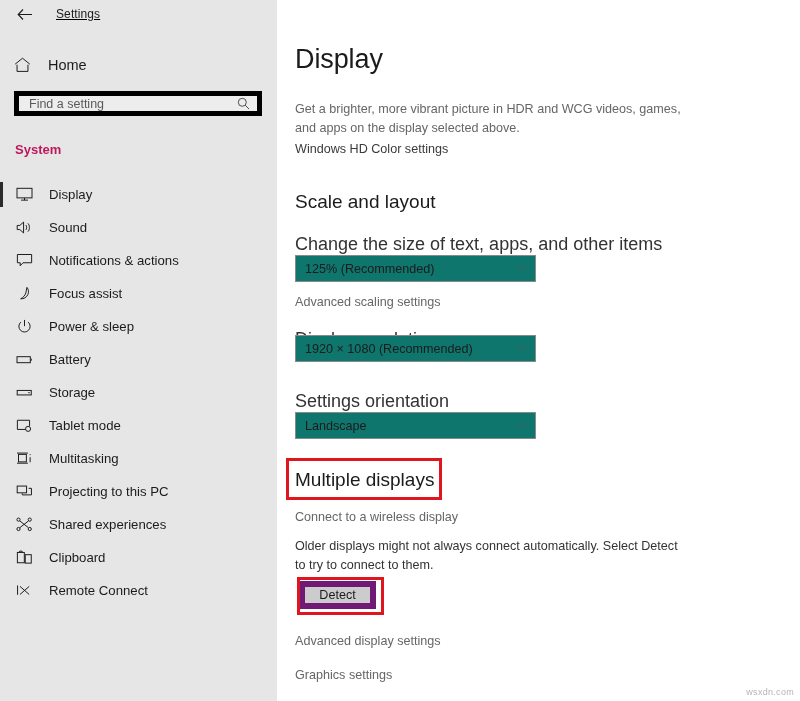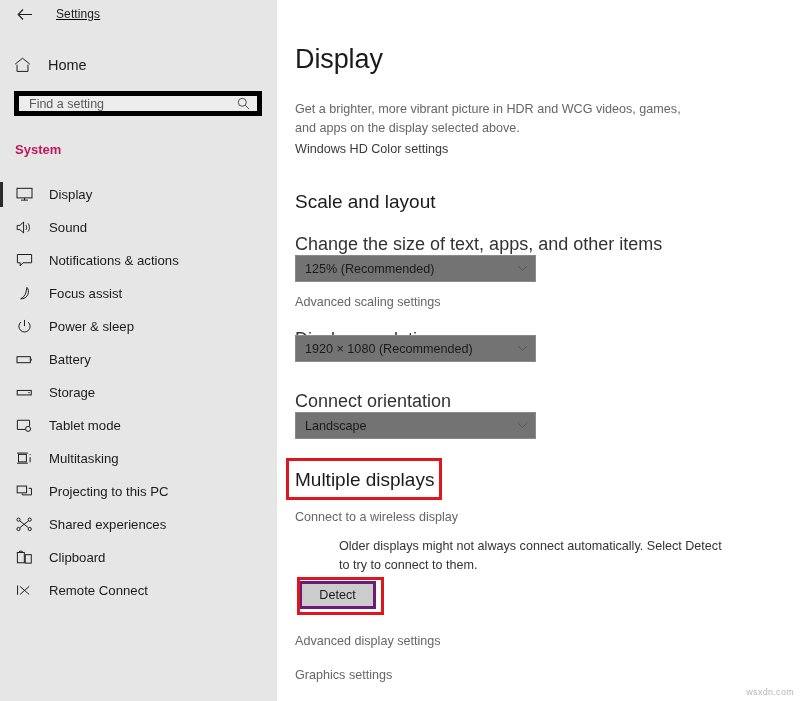--- a/index.html
+++ b/index.html
@@ -214,21 +214,21 @@
     font-size: 12.6px;
     color: #666666;
     cursor: pointer;
   }
 
   .combo {
     position: absolute;
     left: 18px;
     width: 241px;
     height: 27px;
-    background: #737373;
+    background: #0f766e;
     border: 1px solid #8a8a8a;
     box-sizing: border-box;
     display: flex;
     align-items: center;
     cursor: pointer;
   }
   .combo .val {
     flex: 1 1 auto;
     padding-left: 9px;
     font-size: 12.6px;
@@ -256,32 +256,31 @@
 
   #link-wireless { top: 510px; }
 
   .body-text {
     position: absolute;
     left: 18px;
     width: 390px;
     font-size: 12.6px;
     line-height: 19px;
     color: #333333;
-    margin-left: 44px;
   }
   #txt-older { top: 537px; }
 
   #btn-detect {
     position: absolute;
     left: 22px;
     top: 581px;
     width: 77px;
     height: 28px;
     background: #cccccc;
-    border: 3px solid #701a75;
+    border: 6px solid #701a75;
     box-sizing: border-box;
     font-family: "Liberation Sans", sans-serif;
     font-size: 12.6px;
     color: #1b1b1b;
     cursor: pointer;
     padding: 0;
   }
 
   #link-advdisp   { top: 634px; }
   #link-graphics  { top: 668px; }
@@ -521,21 +520,21 @@
     <div id="lbl-res" class="field-label">Display resolution</div>
     <div id="combo-res" class="combo">
       <span class="val">1920 × 1080 (Recommended)</span>
       <span class="chev">
         <svg width="11" height="7" viewBox="0 0 12 8" fill="none" stroke="currentColor" stroke-width="1.1">
           <path d="M1 1.4 L6 6.2 L11 1.4"></path>
         </svg>
       </span>
     </div>
 
-    <div id="lbl-orient" class="field-label">Connect orientation</div>
+    <div id="lbl-orient" class="field-label">Settings orientation</div>
     <div id="combo-orient" class="combo">
       <span class="val">Landscape</span>
       <span class="chev">
         <svg width="11" height="7" viewBox="0 0 12 8" fill="none" stroke="currentColor" stroke-width="1.1">
           <path d="M1 1.4 L6 6.2 L11 1.4"></path>
         </svg>
       </span>
     </div>
 
     <div id="sec-multi" class="section-title">Multiple displays</div>

